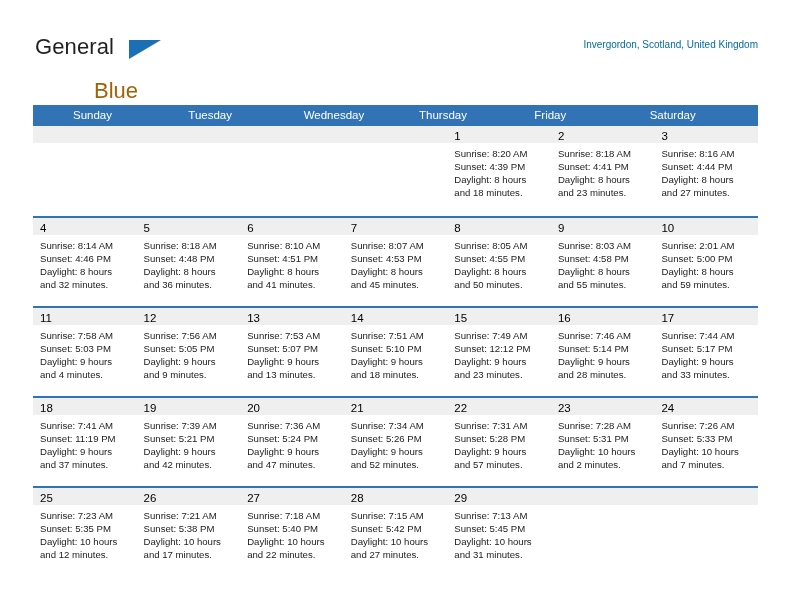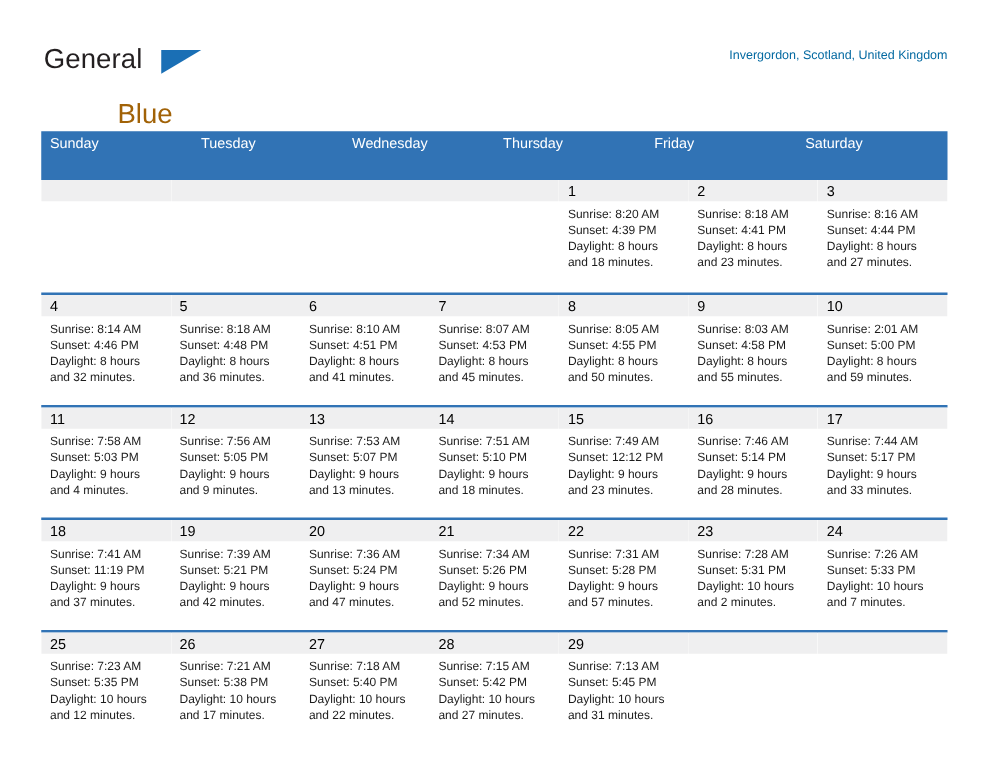--- a/index.html
+++ b/index.html
@@ -89,21 +89,22 @@
   
   .calendar {
     position: absolute;
     left: 33px;
     top: 105px;
     width: 725px;
   }
   .dow-row {
     display: flex;
     background: #3173b5;
-    height: 39px;
+    height: 21px;
+    padding-left: 33px;
   }
   .dow-cell {
     flex: 1 1 0;
     color: #ffffff;
     font-size: 11.5px;
     line-height: 21px;
     padding-left: 7px;
     box-sizing: border-box;
     overflow: hidden;
     white-space: nowrap;

